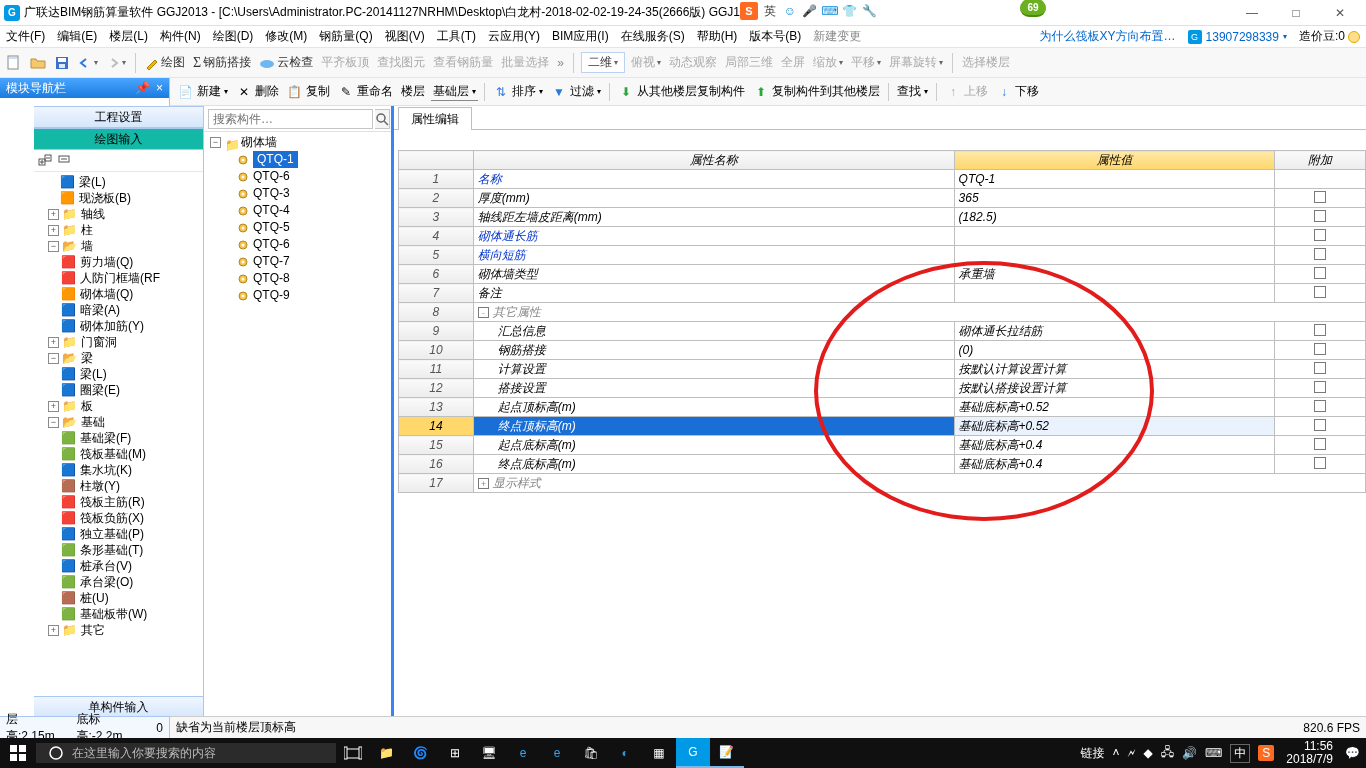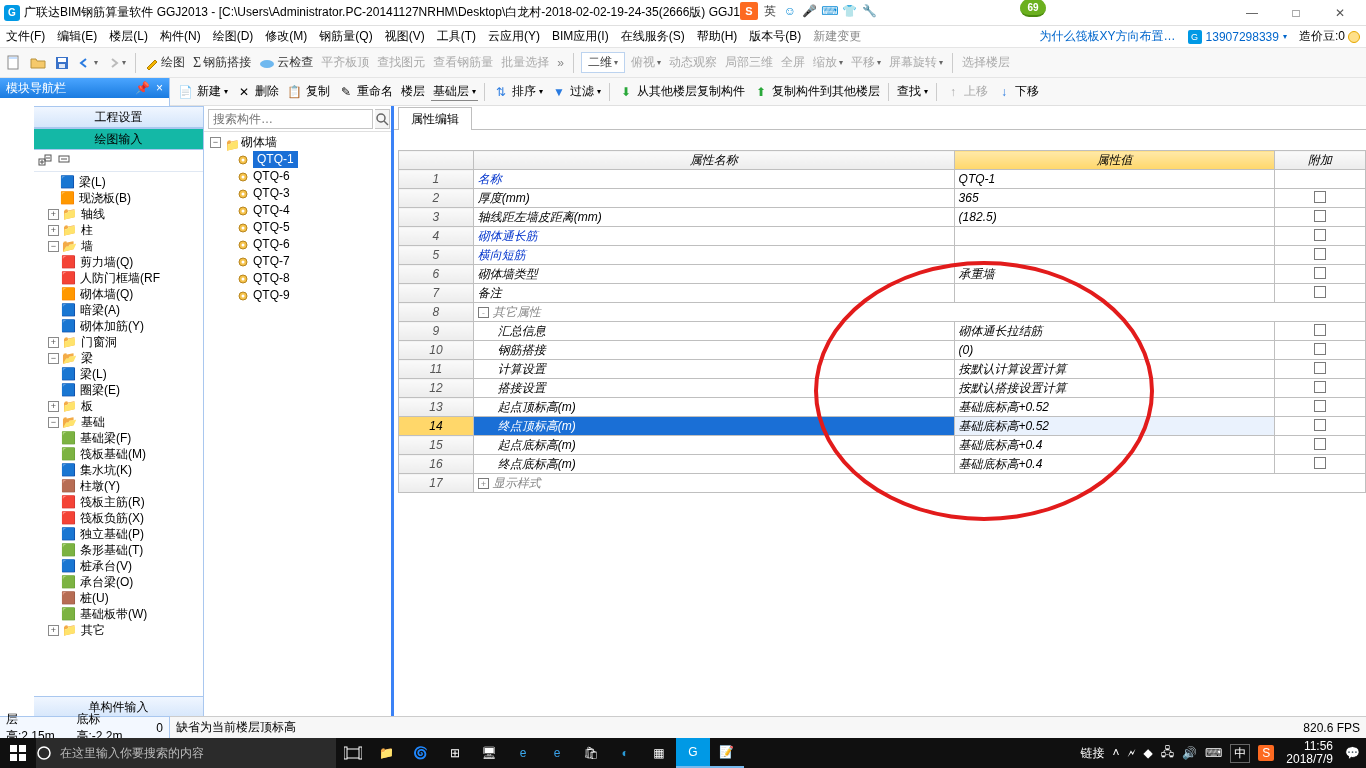--- a/index.html
+++ b/index.html
@@ -69,21 +69,21 @@
 .proptable td.add { width:28px; text-align:center;}
 .proptable tr.selrow td.name { background:#1a6fd6; color:#fff;}
 .proptable tr.selrow td.value { background:#eaf2fd;}
 .proptable .chk { width:12px; height:12px; border:1px solid #7a7a7a; display:inline-block;}
 .proptable .tgl { width:11px; height:11px; border:1px solid #7a7a7a; display:inline-flex; align-items:center; justify-content:center; font-size:9px; margin-right:4px;}
 .redcircle { position:absolute; border:4px solid #e21b1b; border-radius:50%; width:340px; height:260px; left:420px; top:155px; pointer-events:none;}
 .statusbar { position:absolute; left:0; bottom:30px; height:22px; width:100%; display:flex; align-items:center; border-top:1px solid #ccc; background:#f7f7f7; padding:0 6px; gap:16px;}
 .statusbar .right { margin-left:auto;}
 .taskbar { position:absolute; left:0; bottom:0; height:30px; width:100%; background:#101010; display:flex; align-items:center; color:#fff;}
 .taskbar .start { width:36px; height:30px; display:flex; align-items:center; justify-content:center;}
-.taskbar .search { display:flex; align-items:center; background:#2b2b2b; height:30px; width:300px; padding:0 0; color:#bbb; gap:8px;}
+.taskbar .search { display:flex; align-items:center; background:#2b2b2b; height:20px; width:300px; padding:0 12px; color:#bbb; gap:8px;}
 .taskbar .tbico { width:34px; height:30px; display:flex; align-items:center; justify-content:center;}
 .taskbar .tbico.active { border-bottom:2px solid #76b9ed;}
 .taskbar .tray { margin-left:auto; display:flex; align-items:center; gap:8px; padding:0 6px; color:#fff;}
 .taskbar .clock { text-align:right; line-height:13px; font-size:11px; padding:0 4px;}
 .bottom-tabs { display:flex; flex-direction:column;}
 .bottom-tabs .btmtab { height:22px; background:linear-gradient(#f0f6ff,#d5e6fb); border-top:1px solid #a9c7ef; display:flex; align-items:center; justify-content:center;}
 .left-status { position:absolute; left:0; bottom:30px; height:22px; width:170px; border-top:1px solid #a9c7ef; border-right:1px solid #a9c7ef; background:#f3f8ff; display:flex; align-items:center; padding:0 6px; gap:10px;}
 </style>
 </head>
 <body>

